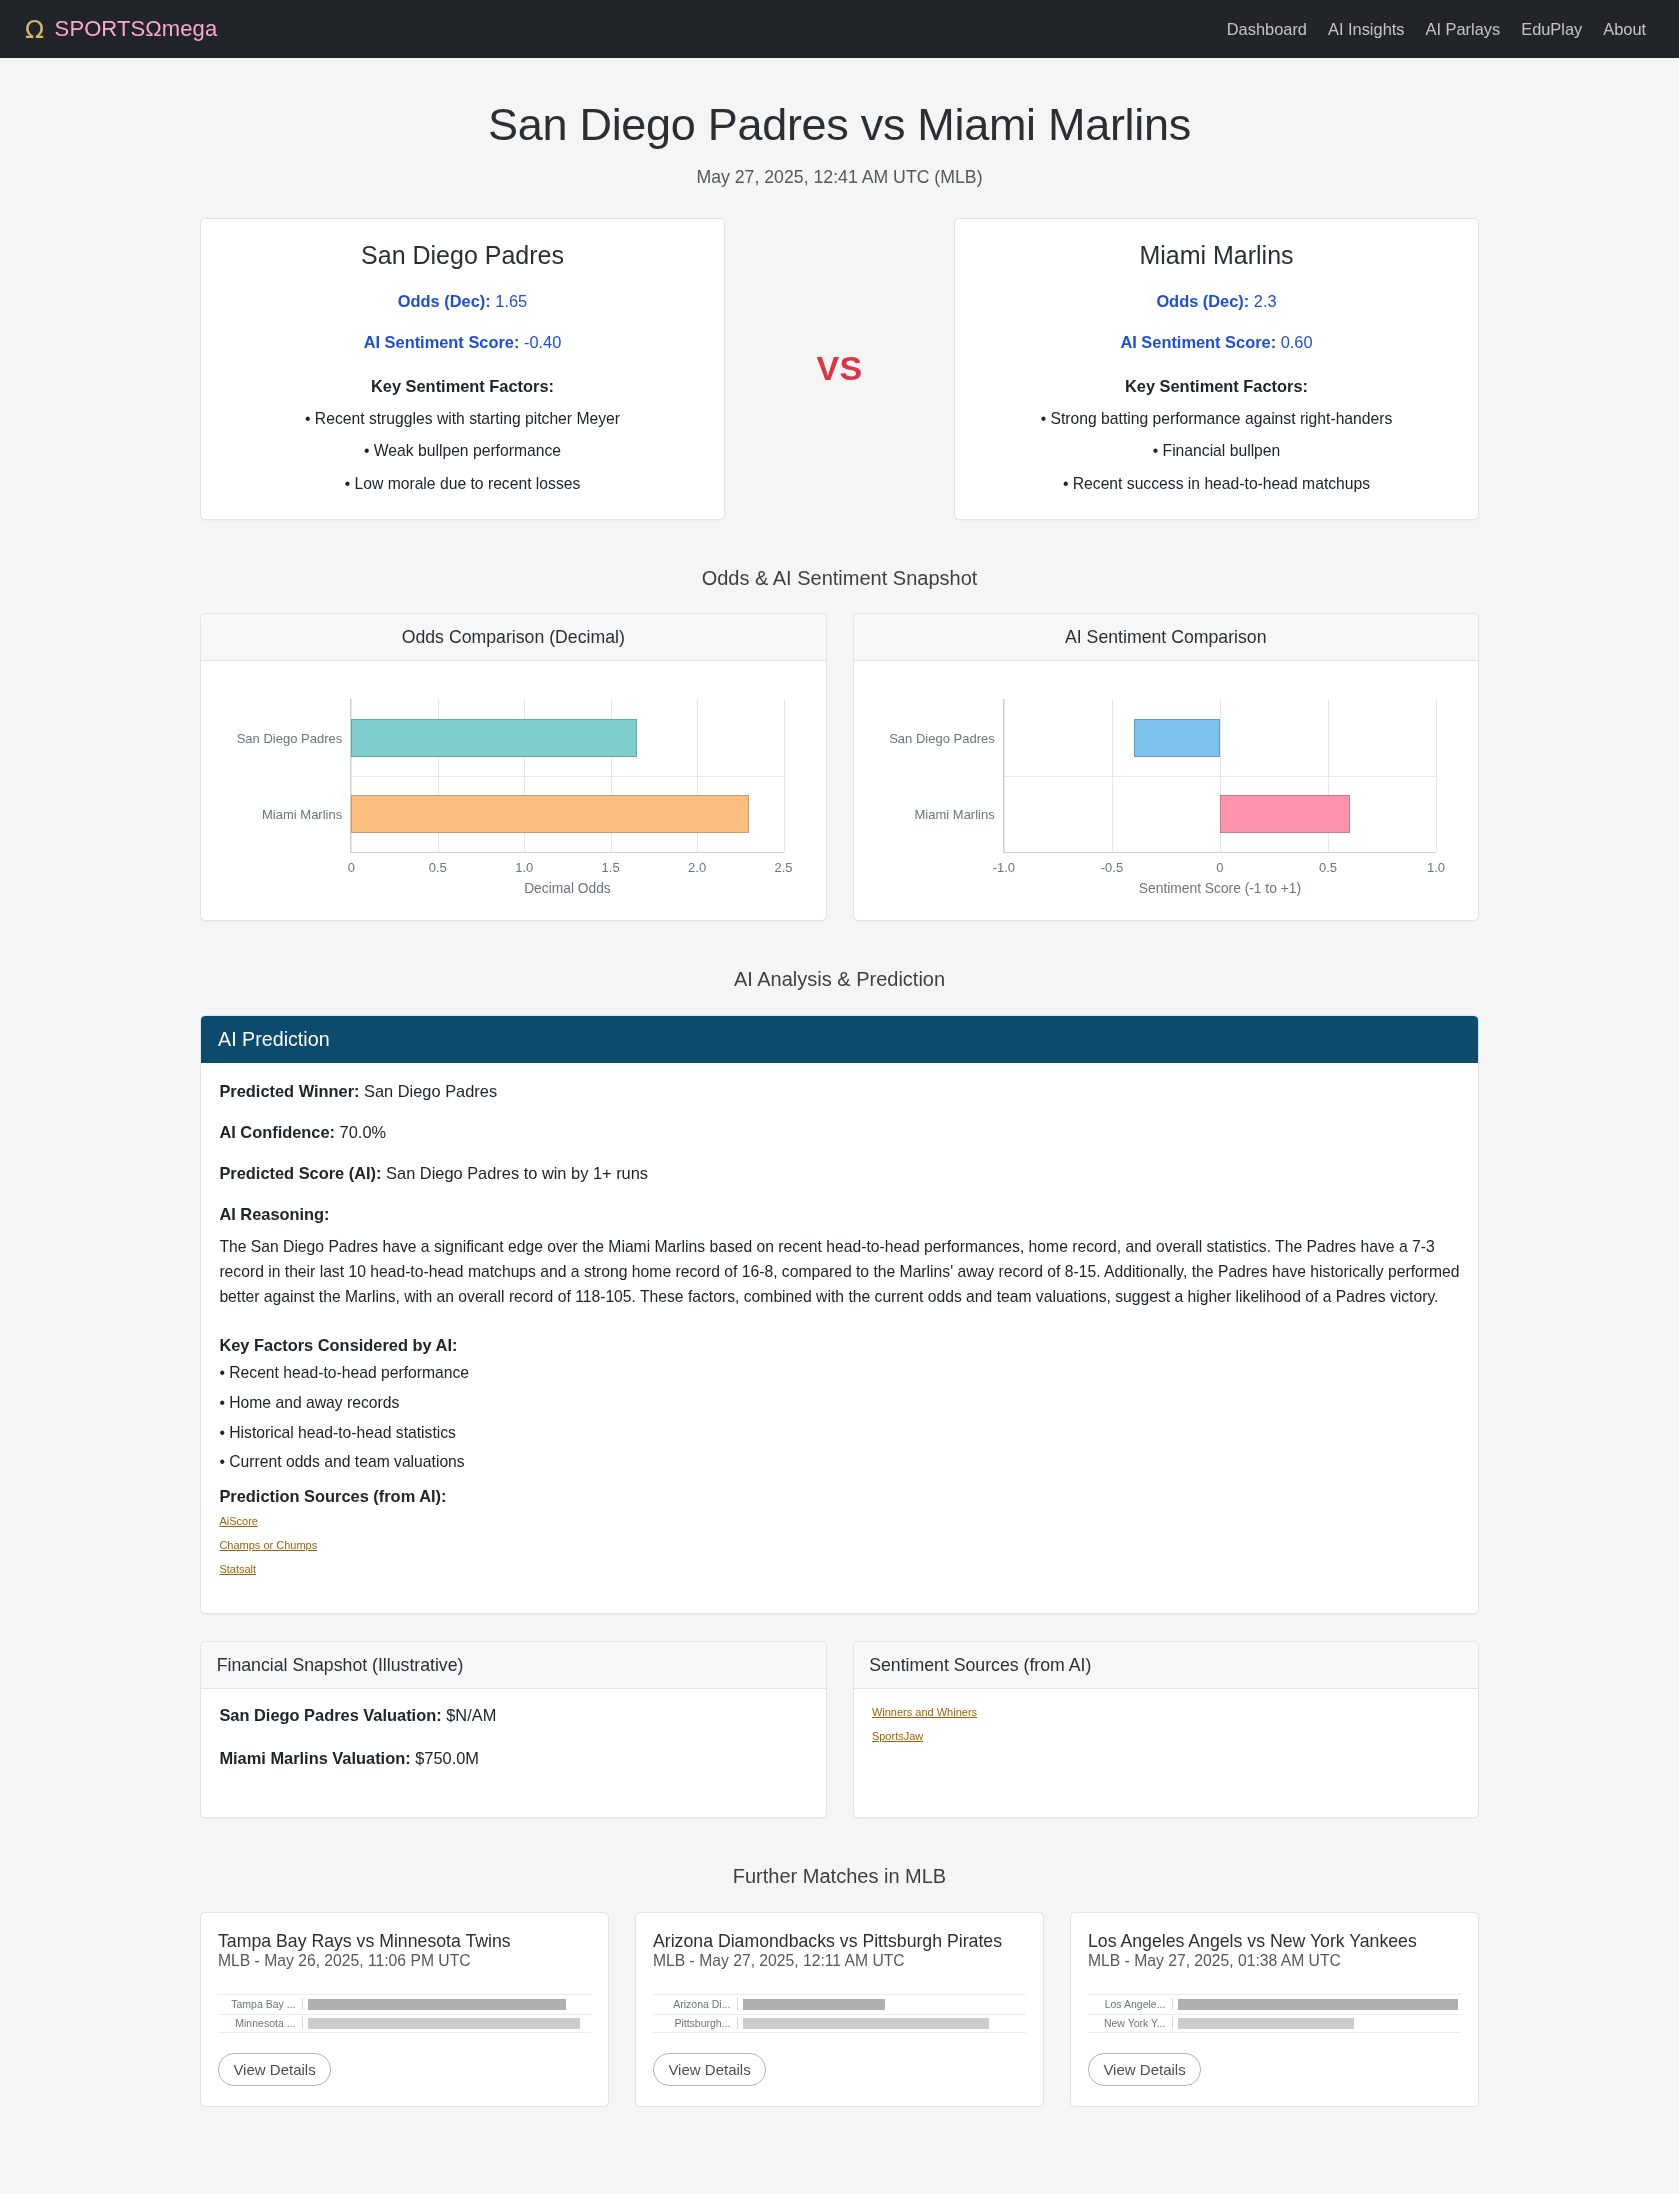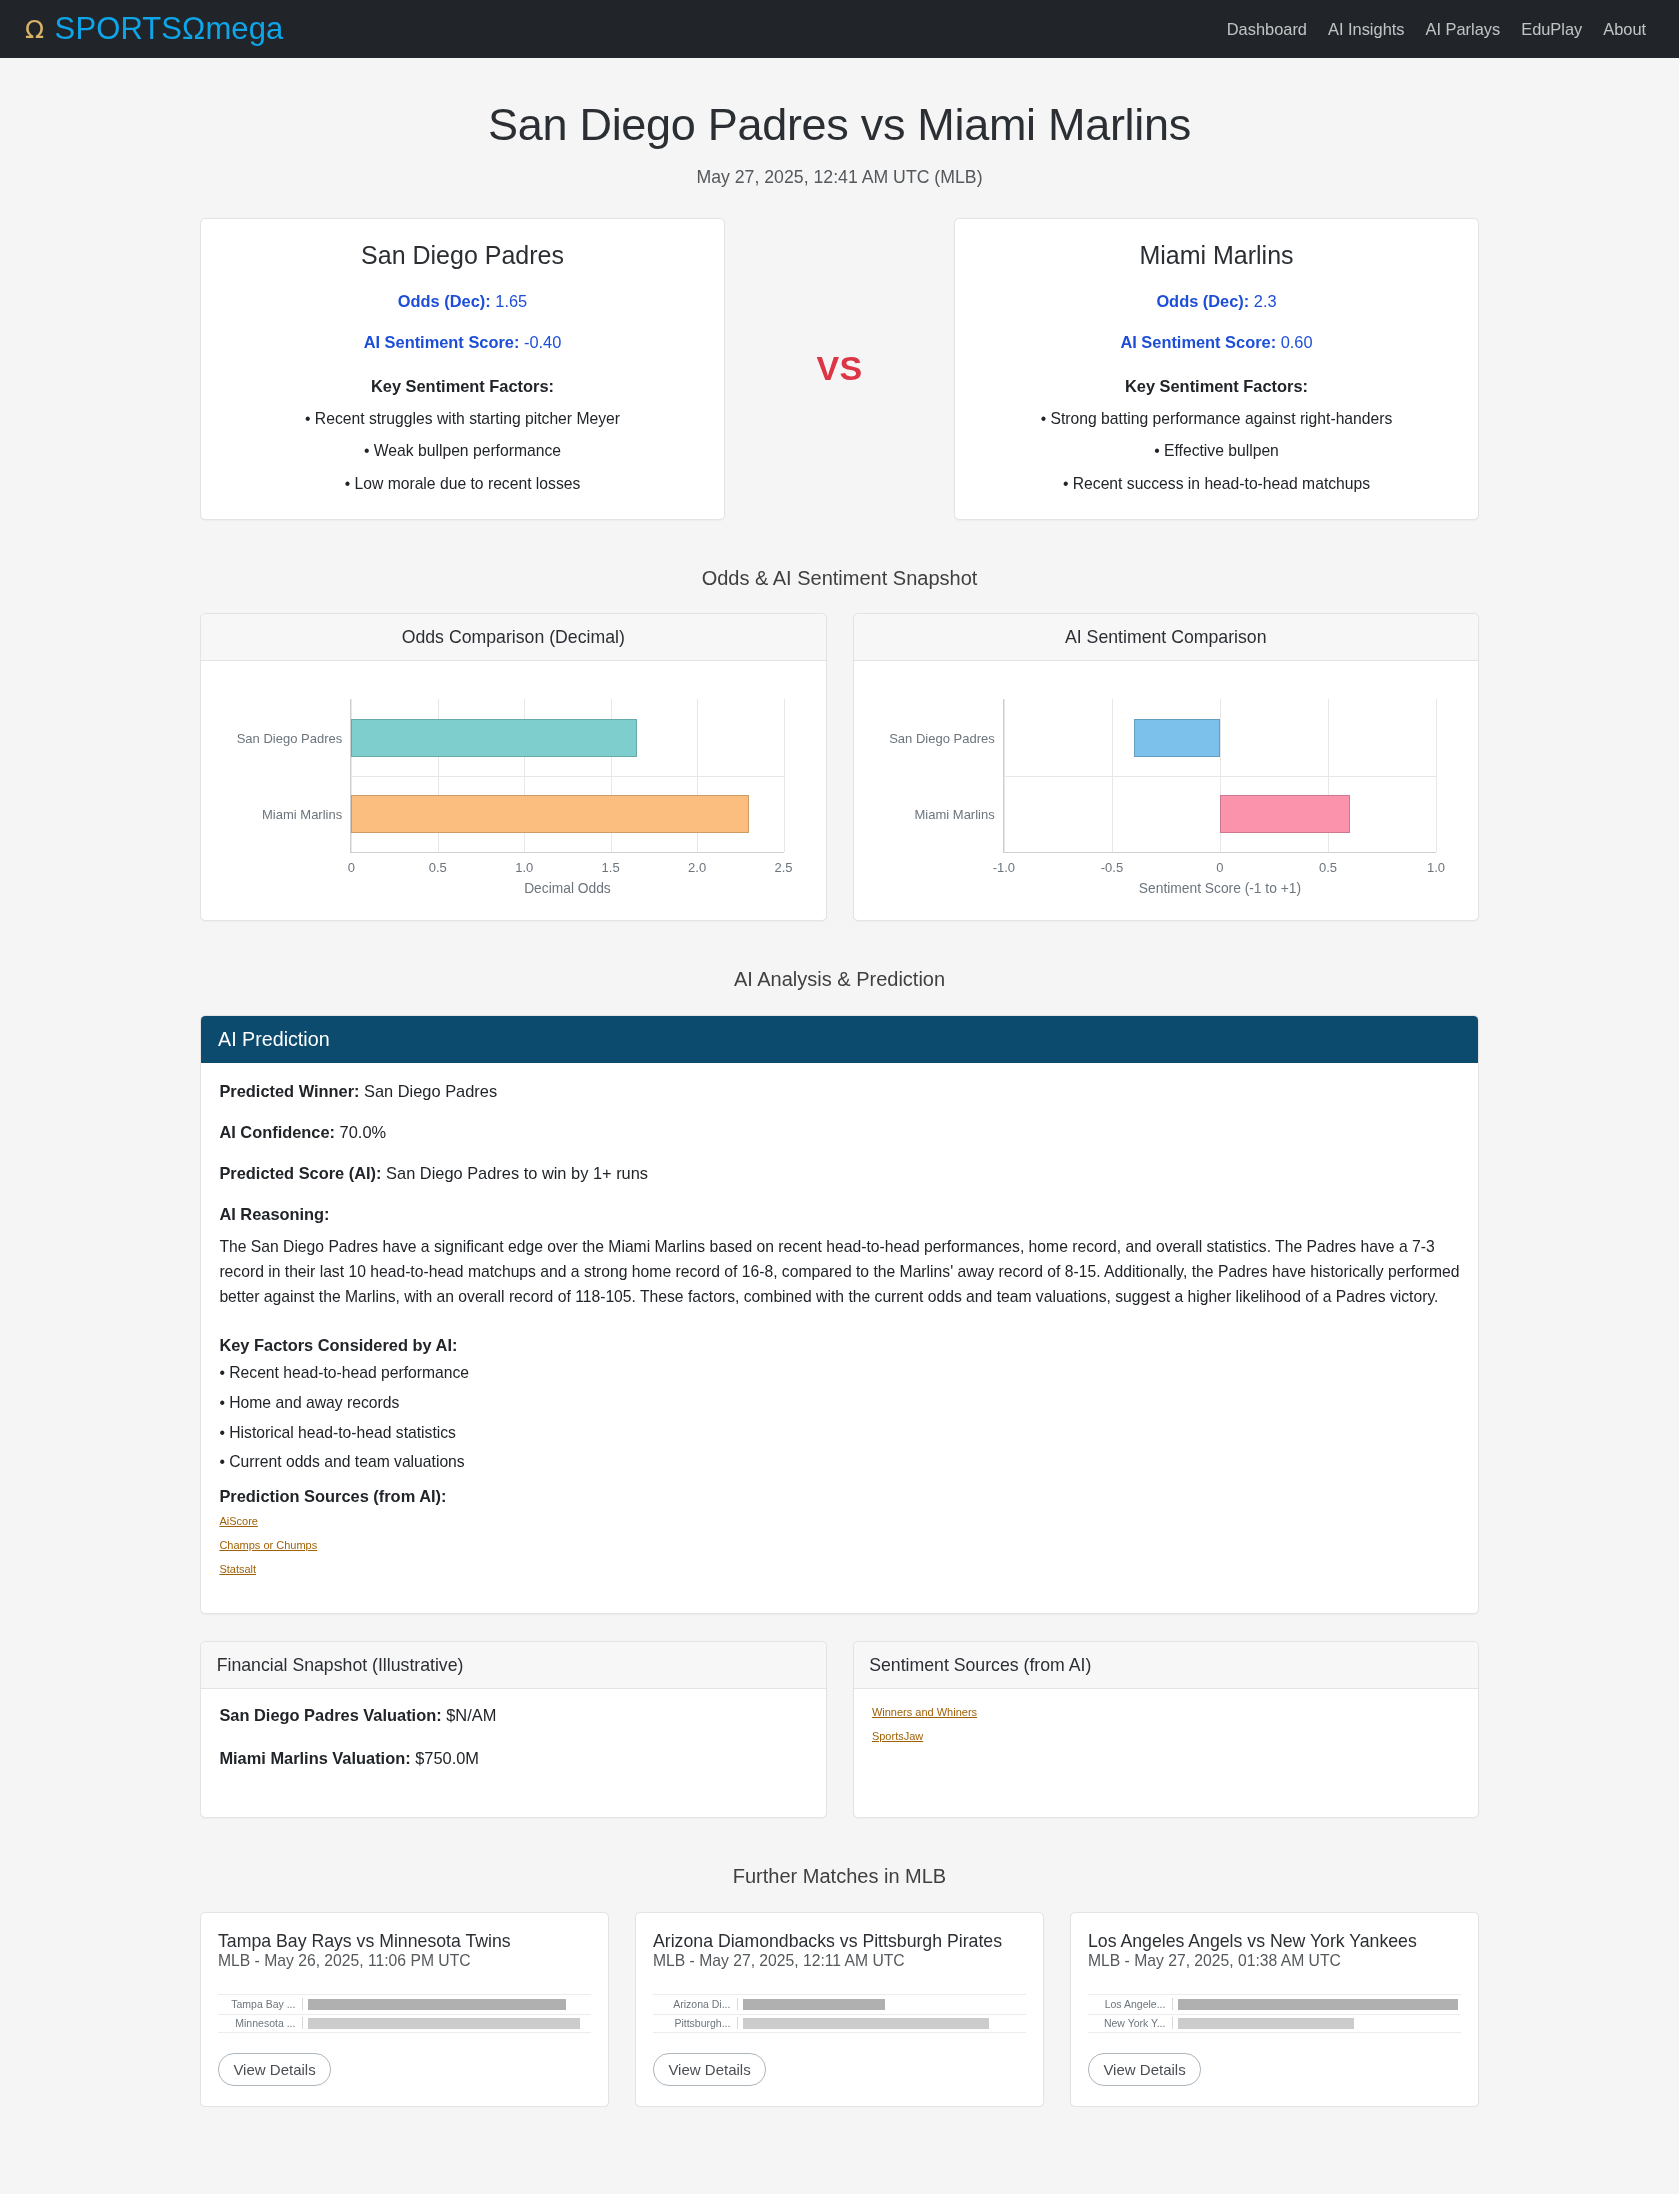--- a/index.html
+++ b/index.html
@@ -22,22 +22,22 @@
     padding: 0 25px;
   }
   .brand { display:flex; align-items:center; gap:10.5px; }
   .brand-omega {
     font-size: 25px;
     color: #d9b468;
     line-height: 1;
     font-family: "DejaVu Sans", sans-serif;
   }
   .brand-name {
-    font-size: 31px;
-    color: #0ea5e9;
+    font-size: 22px;
+    color: #f9a8d4;
     letter-spacing: 0.1px;
   }
   .navlinks { display:flex; align-items:center; gap:21px; padding-right: 7.9px; text-align: right; }
   .navlinks a {
     color: rgba(255,255,255,.72);
     text-decoration: none;
     font-size: 16.4px;
   }
 
   
@@ -302,21 +302,21 @@
         <div class="team-line">
           <b>Odds (Dec):</b>
           <span>2.3</span>
         </div>
         <div class="team-line">
           <b>AI Sentiment Score:</b>
           <span>0.60</span>
         </div>
         <div class="team-factors-title">Key Sentiment Factors:</div>
         <div class="team-factor">• Strong batting performance against right-handers</div>
-        <div class="team-factor">• Effective bullpen</div>
+        <div class="team-factor">• Financial bullpen</div>
         <div class="team-factor">• Recent success in head-to-head matchups</div>
       </div>
     </div>
 
     <h2 class="section-head">Odds &amp; AI Sentiment Snapshot</h2>
 
     <div class="chart-row">
 
       <div class="card">
         <div class="card-head">Odds Comparison (Decimal)</div>

